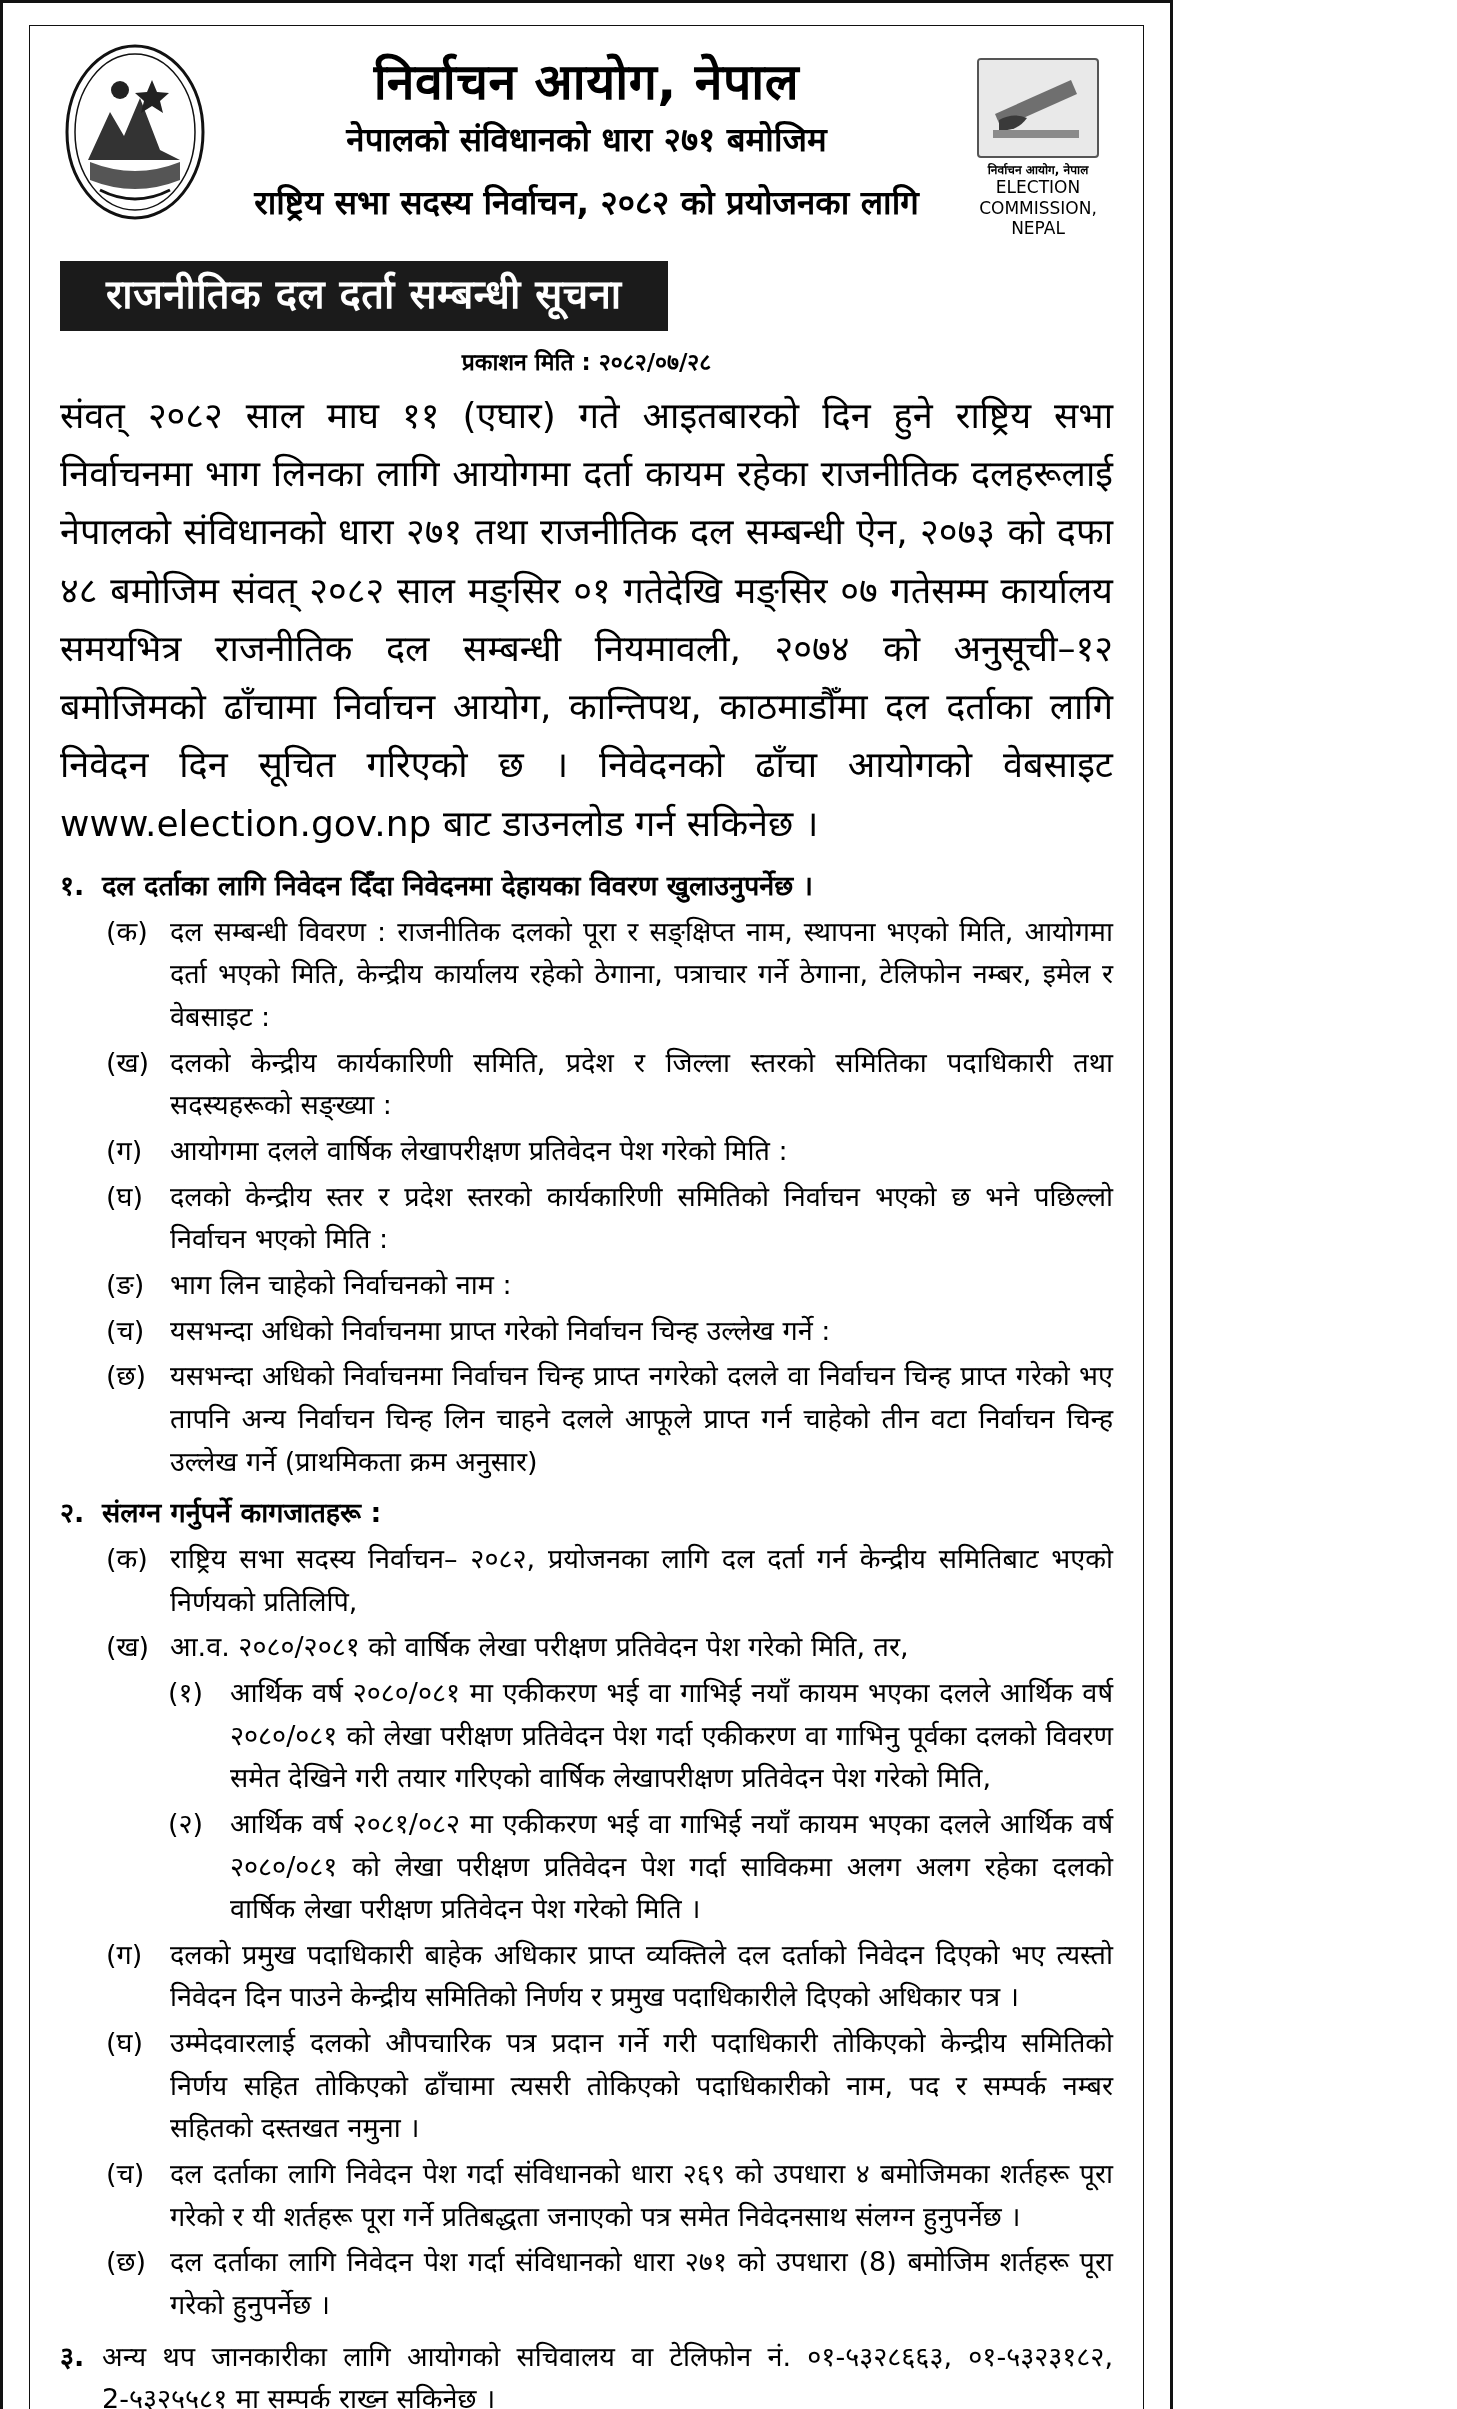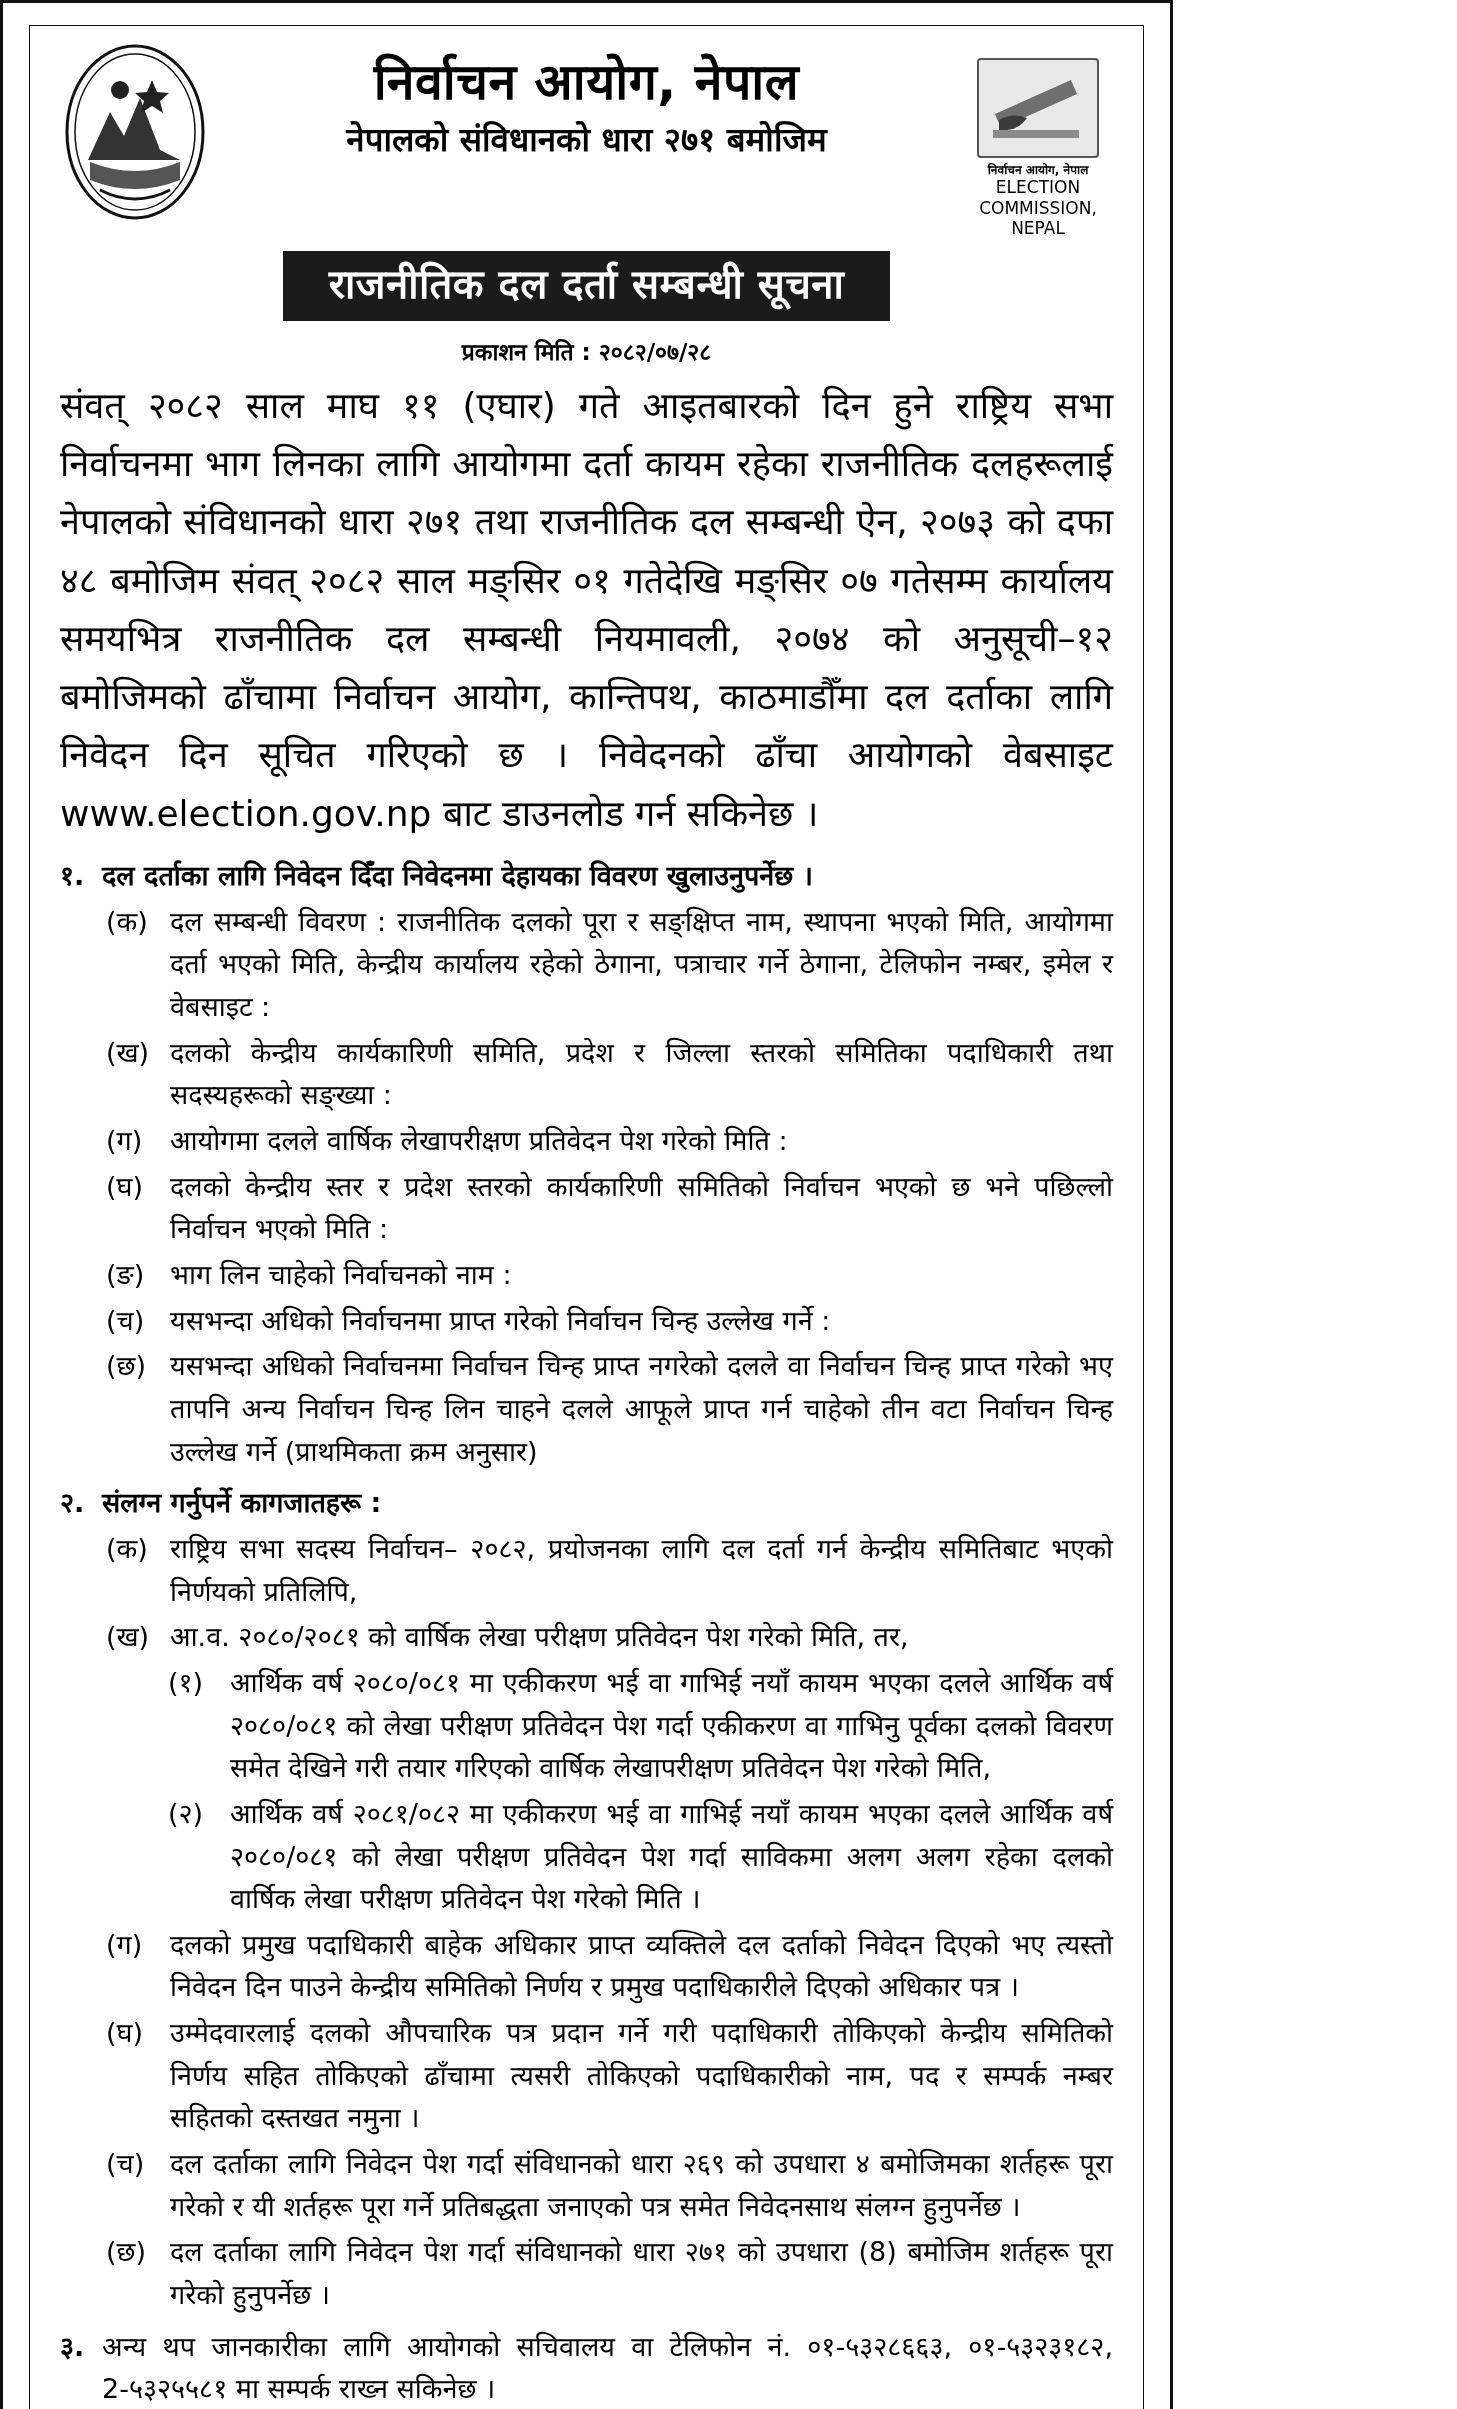--- a/index.html
+++ b/index.html
@@ -92,22 +92,22 @@
   }
   .logo-cap-en {
     font-size: 17px;
     font-weight: normal;
     line-height: 1.2;
   }
 
   
   .banner-wrap {
     display: flex;
-    justify-content: center;
-    margin-top: 12px;
+    justify-content: flex-start;
+    margin-top: 22px;
   }
   .banner {
     background: #1b1b1b;
     color: #ffffff;
     font-size: 40px;
     font-weight: bold;
     padding: 9px 46px 13px 46px;
     letter-spacing: 0.5px;
     line-height: 1.2;
   }
@@ -176,20 +176,21 @@
           <path d="M30 122 Q75 140 120 122 L120 140 Q75 158 30 140 Z" fill="#555"></path>
           <circle cx="60" cy="50" r="9" fill="#222"></circle>
           <path d="M92 40 l5 12 l12 1 l-9 8 l3 12 l-11 -7 l-11 7 l3 -12 l-9 -8 l12 -1 z" fill="#222"></path>
           <path d="M40 150 Q75 168 110 150" fill="none" stroke="#111" stroke-width="3"></path>
         </svg>
       </div>
 
       <div class="header-center">
         <div class="org-title">निर्वाचन आयोग, नेपाल</div>
         <div class="org-sub1">नेपालको संविधानको धारा २७१ बमोजिम</div>
+        <div class="org-sub2">राष्ट्रिय सभा सदस्य निर्वाचन, २०८२ को प्रयोजनका लागि</div>
       </div>
 
       <div class="logo-box">
         <div class="logo-mark">
           <svg width="114" height="92" viewBox="0 0 114 92" xmlns="http://www.w3.org/2000/svg">
             <rect x="0" y="0" width="114" height="92" fill="#e9e9e9"></rect>
             <path d="M16 54 L92 20 L98 34 L22 68 Z" fill="#6f6f6f"></path>
             <path d="M20 60 q14 -8 28 -2 q-10 14 -28 12 z" fill="#3a3a3a"></path>
             <rect x="14" y="70" width="86" height="8" fill="#8b8b8b"></rect>
           </svg>

